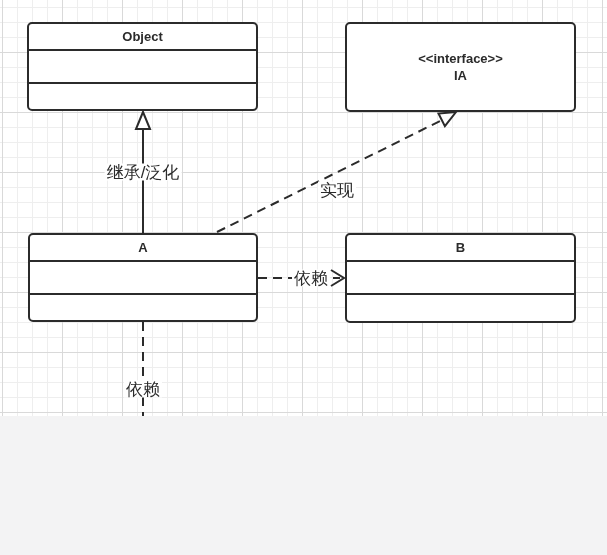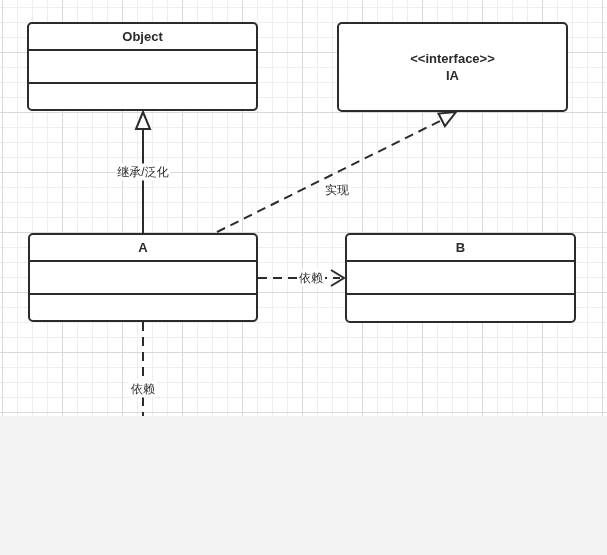--- a/index.html
+++ b/index.html
@@ -41,21 +41,21 @@
   .uml-interface{
     align-items:center;justify-content:center;
     font-weight:bold;font-size:13px;line-height:17px;
     text-align:center;
   }
   .edge-label{
     position:absolute;
     transform:translate(-50%,-50%);
     background:#ffffff;
     color:#2b2b2b;
-    font-size:12px;
+    font-size:17px;
     padding:0 2px;
     white-space:nowrap;
     line-height:17px;
   }
 </style>
 </head>
 <body>
 
 <div class="canvas">
 
@@ -81,21 +81,21 @@
       <polyline points="135,436 143,449 151,436"></polyline>
     </g>
   </svg>
 
   <div class="uml-class" style="left:27px;top:22px;width:231px;height:89px">
     <div class="uml-title">Object</div>
     <div class="uml-comp"></div>
     <div class="uml-comp uml-comp-last"></div>
   </div>
 
-  <div class="uml-class uml-interface" style="left:337px;top:22px;width:231px;height:90px">
+  <div class="uml-class uml-interface" style="left:345px;top:22px;width:231px;height:90px">
     <div>&lt;&lt;interface&gt;&gt;</div>
     <div>IA</div>
   </div>
 
   <div class="uml-class" style="left:28px;top:233px;width:230px;height:89px">
     <div class="uml-title">A</div>
     <div class="uml-comp"></div>
     <div class="uml-comp uml-comp-last"></div>
   </div>
 

